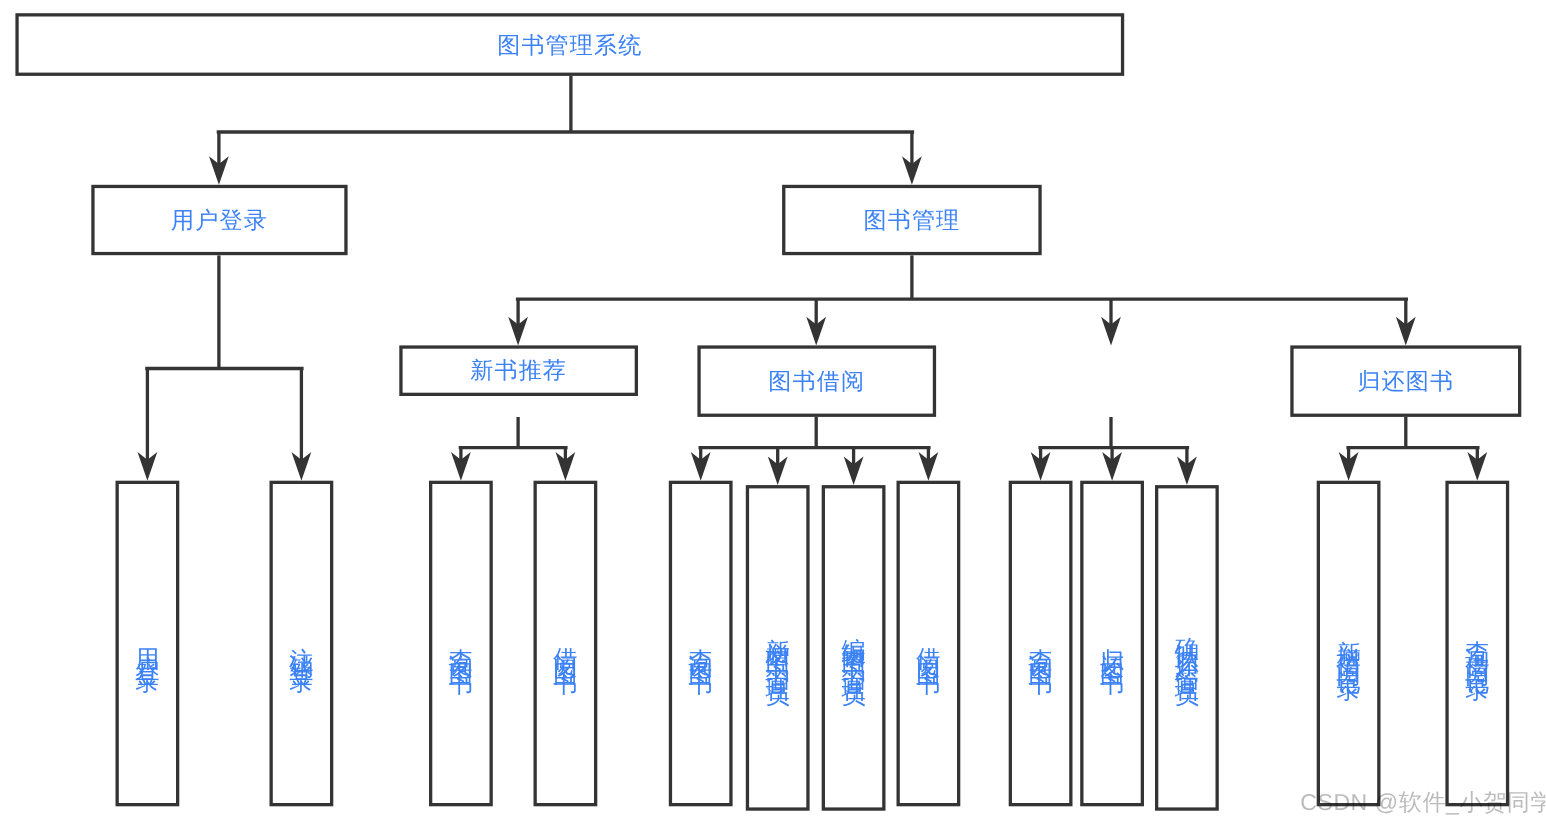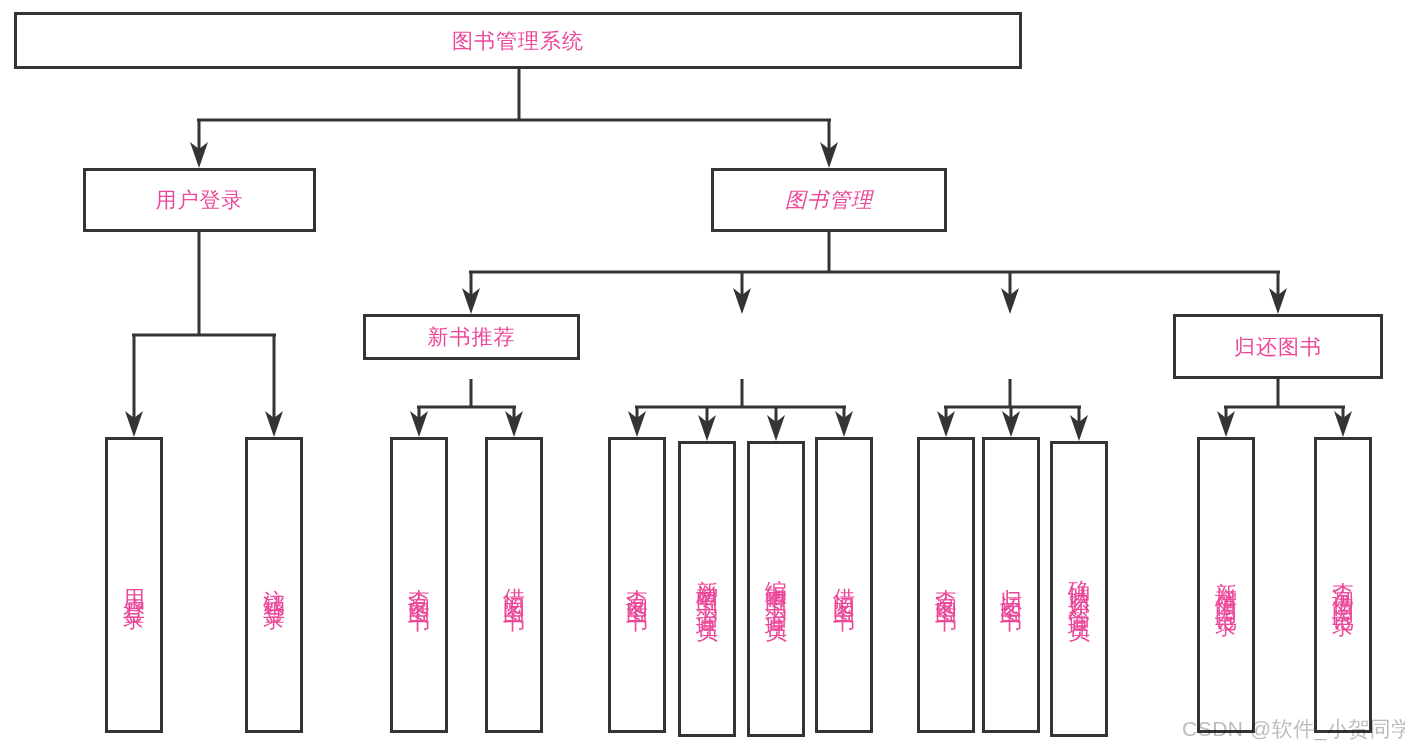--- a/index.html
+++ b/index.html
@@ -19,21 +19,21 @@
     position: absolute;
     left: 0;
     top: 0;
     z-index: 1;
   }
   .box {
     position: absolute;
     box-sizing: border-box;
     background: #ffffff;
     border: 3px solid #343434;
-    color: #ec4899;
+    color: #3b82f6;
     display: flex;
     align-items: center;
     justify-content: center;
     z-index: 2;
     text-align: center;
   }
   .hbox {
     font-size: 21px;
     letter-spacing: 1px;
     white-space: nowrap;
@@ -101,23 +101,24 @@
       <polygon points="1011,437 1002,411 1011,418 1020,411"></polygon>
       <polygon points="1079,441 1070,415 1079,422 1088,415"></polygon>
       <polygon points="1226,437 1217,411 1226,418 1235,411"></polygon>
       <polygon points="1343,437 1334,411 1343,418 1352,411"></polygon>
     </g>
   </svg>
 
   <div class="box hbox" style="left:14px;top:12px;width:1008px;height:57px;">图书管理系统</div>
 
   <div class="box hbox" style="left:83px;top:168px;width:233px;height:64px;">用户登录</div>
-  <div class="box hbox" style="left:711px;top:168px;width:236px;height:64px;font-style:italic;">图书管理</div>
+  <div class="box hbox" style="left:711px;top:168px;width:236px;height:64px;">图书管理</div>
 
   <div class="box hbox" style="left:363px;top:314px;width:217px;height:46px;">新书推荐</div>
+  <div class="box hbox" style="left:634px;top:314px;width:217px;height:65px;">图书借阅</div>
   <div class="box hbox" style="left:1173px;top:314px;width:210px;height:65px;">归还图书</div>
 
   <div class="box vbox" style="left:105px;top:437px;width:58px;height:296px;">用户登录</div>
   <div class="box vbox" style="left:245px;top:437px;width:58px;height:296px;">注销登录</div>
 
   <div class="box vbox" style="left:390px;top:437px;width:58px;height:296px;">查询图书</div>
   <div class="box vbox" style="left:485px;top:437px;width:58px;height:296px;">借阅图书</div>
 
   <div class="box vbox" style="left:608px;top:437px;width:58px;height:296px;">查询图书</div>
   <div class="box vbox long" style="left:678px;top:441px;width:58px;height:296px;">新增图书（管理员）</div>

